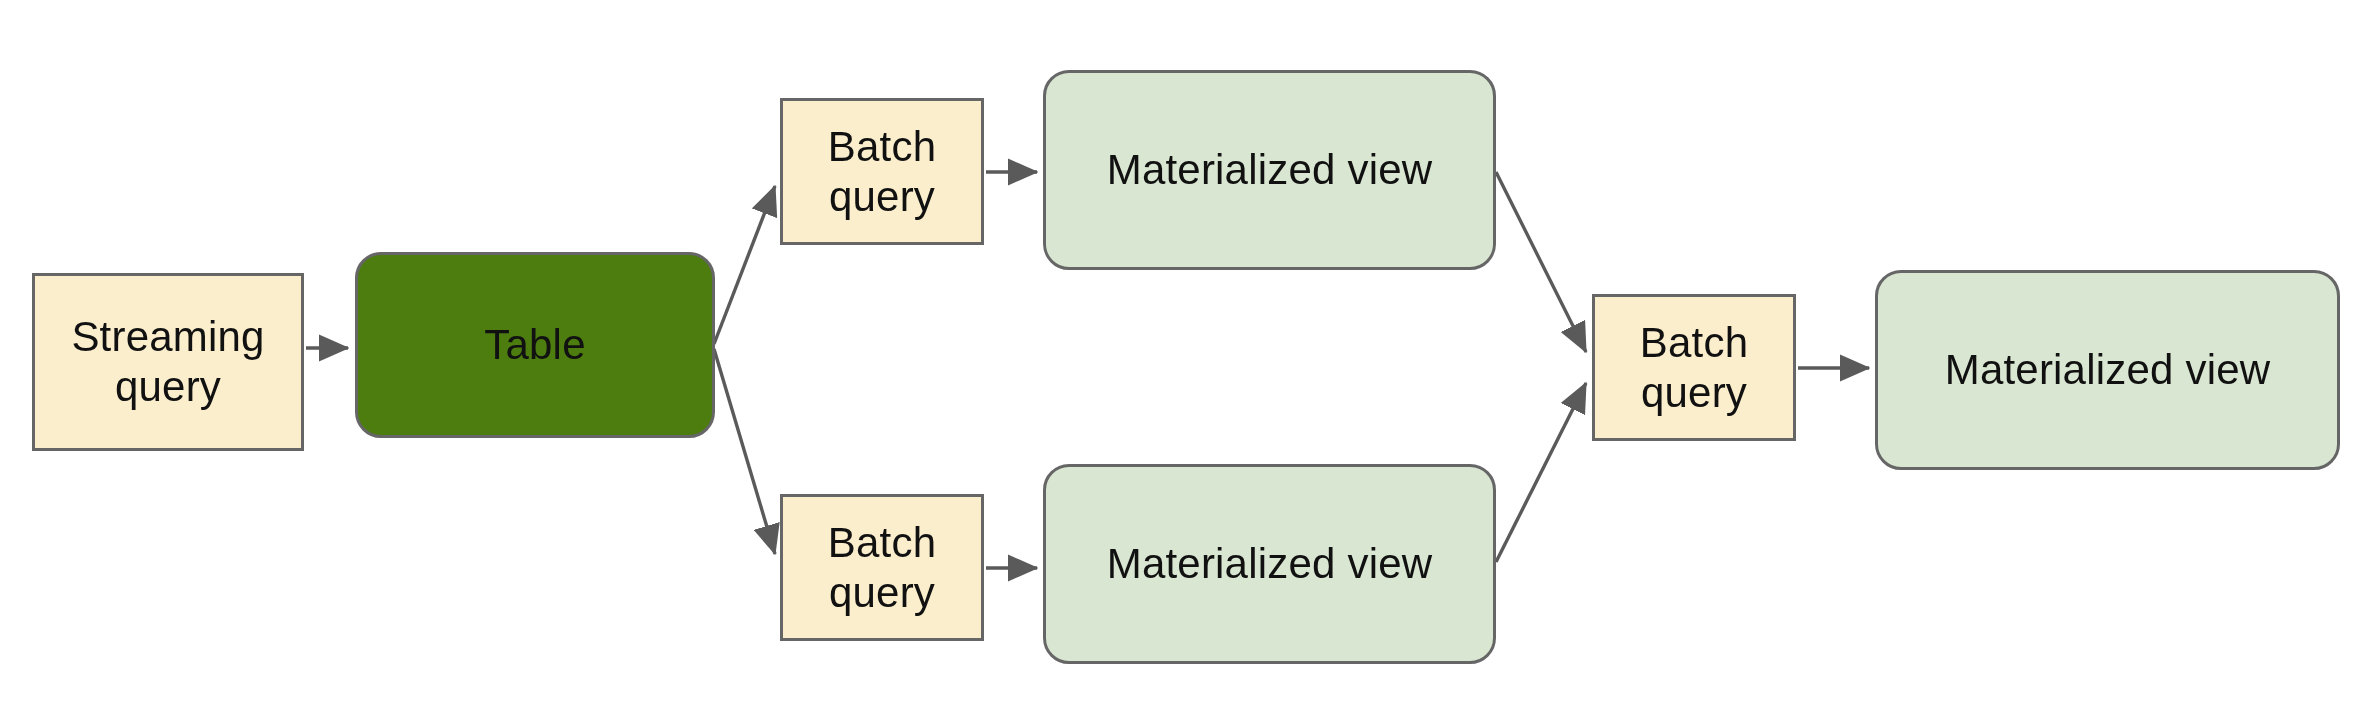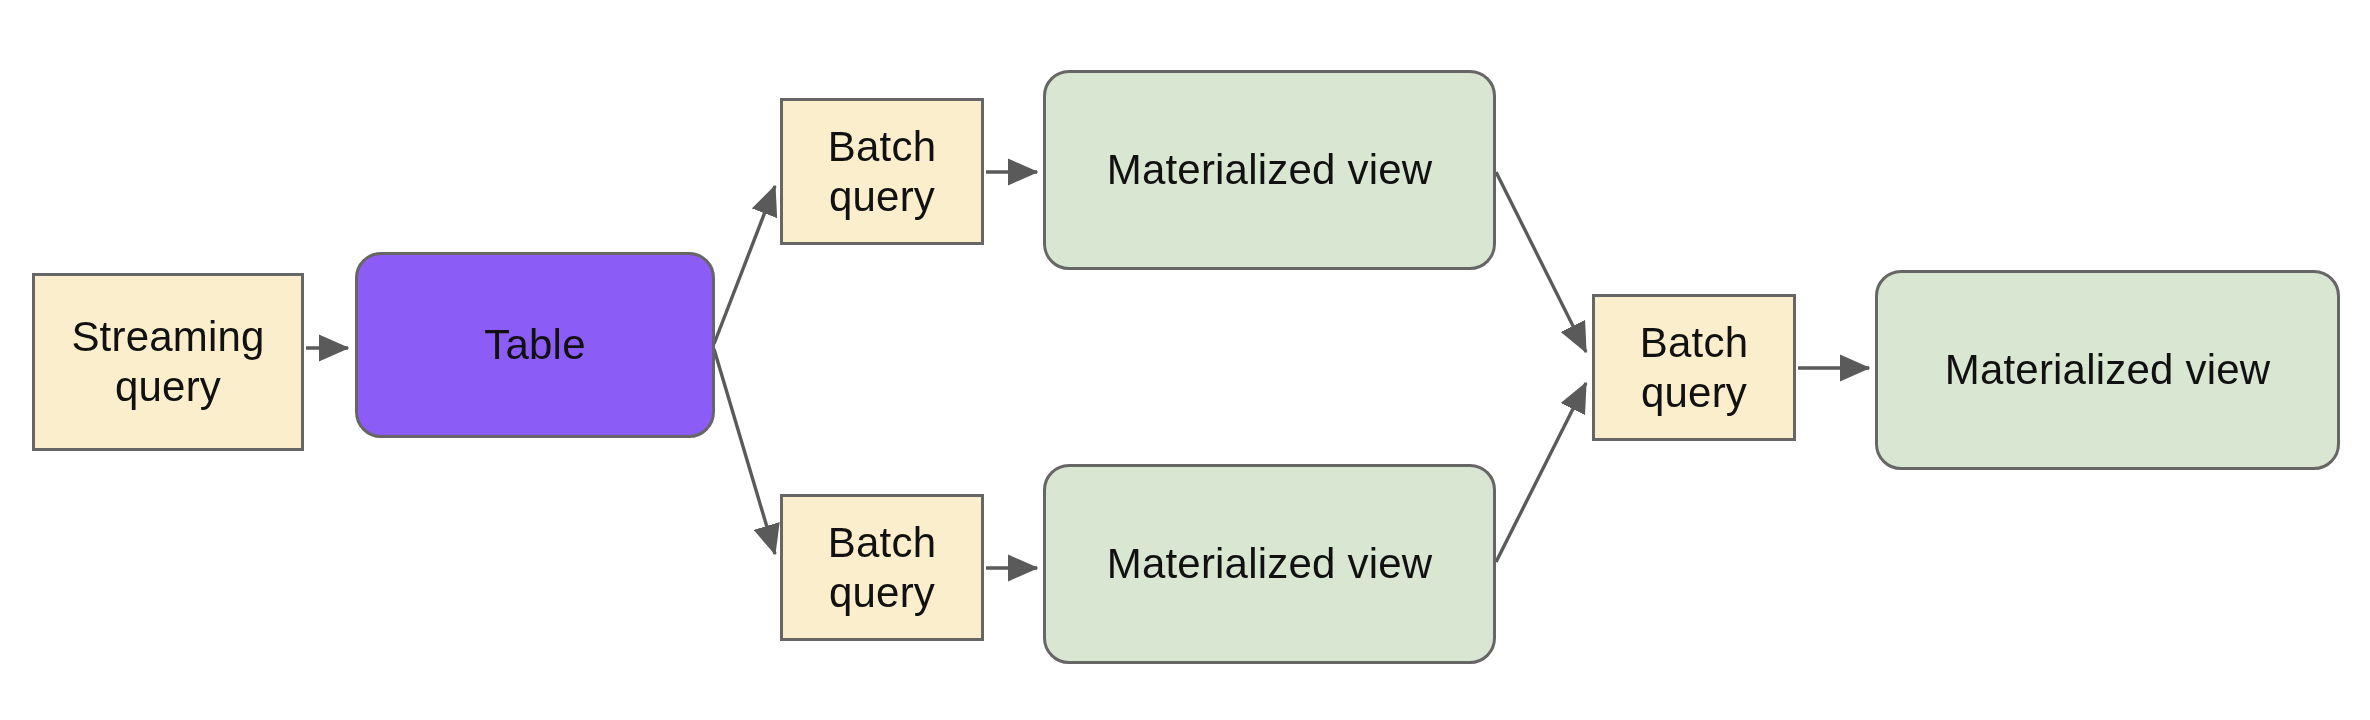--- a/index.html
+++ b/index.html
@@ -72,21 +72,21 @@
         <line x1="1496" y1="562" x2="1586" y2="383" stroke="#5a5a5a" stroke-width="3.4" marker-end="url(#arrowhead)"></line>
         <line x1="1798" y1="368" x2="1869" y2="368" stroke="#5a5a5a" stroke-width="3.4" marker-end="url(#arrowhead)"></line>
       </g>
   </svg>
 
   <div class="node process" style="left: 32px; top: 273px; width: 272px; height: 178px; background: rgb(251, 238, 204); border-color: rgb(102, 102, 102); color: rgb(17, 17, 17);">
     <span class="label">Streaming
 query</span>
   </div>
 
-  <div class="node store" style="left: 355px; top: 252px; width: 360px; height: 186px; background: #8b5cf6; border-color: rgb(102, 102, 102); color: rgb(17, 17, 17);">
+  <div class="node store" style="left: 355px; top: 252px; width: 360px; height: 186px; background: #4d7c0f; border-color: rgb(102, 102, 102); color: rgb(17, 17, 17);">
     <span class="label">Table</span>
   </div>
 
   <div class="node process" style="left: 780px; top: 98px; width: 204px; height: 147px; background: rgb(251, 238, 204); border-color: rgb(102, 102, 102); color: rgb(17, 17, 17);">
     <span class="label">Batch
 query</span>
   </div>
 
   <div class="node store" style="left: 1043px; top: 70px; width: 453px; height: 200px; background: rgb(217, 231, 210); border-color: rgb(102, 102, 102); color: rgb(17, 17, 17);">
     <span class="label">Materialized view</span>

